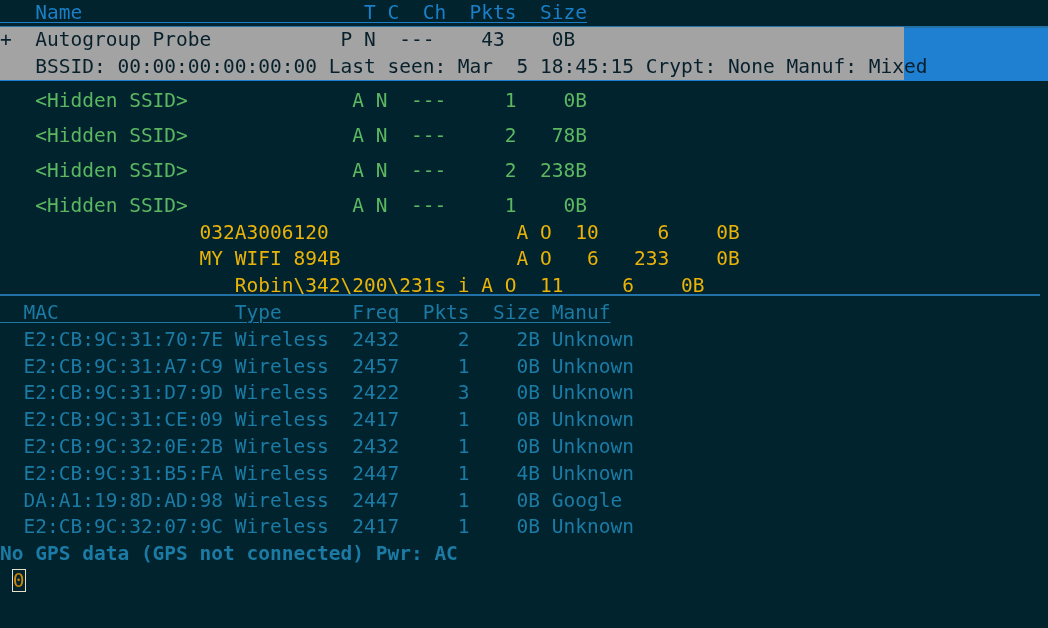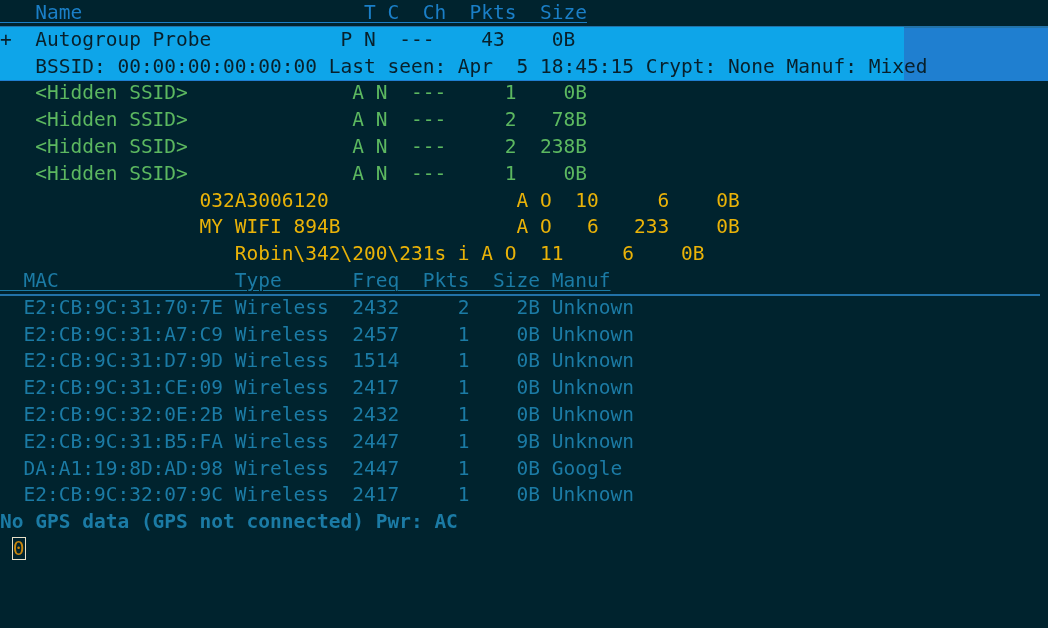--- a/index.html
+++ b/index.html
@@ -44,33 +44,33 @@
   .rule {
     position: absolute;
     left: 0;
     height: 2px;
     background: #2272a8;
   }
   .rule-top  { top: 26px;  width: 1048px; }
   .rule-mac  { top: 294px; width: 1040px; }
 
   .sel {
-    background: #0ea5e9;
+    background: #a3a3a3;
     color: #08202b;
   }
   .sel-block {
     position: absolute;
     left: 0;
     top: 27px;
     width: 1048px;
     height: 53.6px;
     background: #1f7fd0;
   }
 
-  .green  { color: #5cb860; }
+  .green  { color: #5cb860; margin-top: 8px; }
   .amber  { color: #eab308; text-align: center; }
   .teal   { color: #1b7ba5; }
   .tealhd { color: #1b7ba5; text-decoration: underline; text-underline-offset: 3px; text-decoration-thickness: 1px; }
   .status { color: #1b7ba5; font-weight: bold; }
 
   .cursor-char {
     color: #c8860d;
     outline: 1px solid #e8e0c8;
     outline-offset: -1px;
     padding: 0 1px;
@@ -91,38 +91,38 @@
 <div class="screen">
 
   <div class="sel-block"></div>
 
   <div class="layer">
 
     <div class="row hdr">   Name                        T C  Ch  Pkts  Size</div>
 
     <div class="row seltext sel">+  Autogroup Probe           P N  ---    43    0B</div>
 
-    <div class="row seltext sel">   BSSID: 00:00:00:00:00:00 Last seen: Apr  5 18:45:15 Crypt: None Manuf: Mixed</div>
+    <div class="row seltext sel">   BSSID: 00:00:00:00:00:00 Last seen: Mar  5 18:45:15 Crypt: None Manuf: Mixed</div>
 
     <div class="row green">   &lt;Hidden SSID&gt;              A N  ---     1    0B</div>
     <div class="row green">   &lt;Hidden SSID&gt;              A N  ---     2   78B</div>
     <div class="row green">   &lt;Hidden SSID&gt;              A N  ---     2  238B</div>
     <div class="row green">   &lt;Hidden SSID&gt;              A N  ---     1    0B</div>
     <div class="row amber">   032A3006120                A O  10     6    0B</div>
     <div class="row amber">   MY WIFI 894B               A O   6   233    0B</div>
     <div class="row amber">   Robin\342\200\231s i A O  11     6    0B</div>
 
     <div class="row tealhd">  MAC               Type      Freq  Pkts  Size Manuf</div>
 
     <div class="row teal">  E2:CB:9C:31:70:7E Wireless  2432     2    2B Unknown</div>
     <div class="row teal">  E2:CB:9C:31:A7:C9 Wireless  2457     1    0B Unknown</div>
-    <div class="row teal">  E2:CB:9C:31:D7:9D Wireless  1514     1    0B Unknown</div>
+    <div class="row teal">  E2:CB:9C:31:D7:9D Wireless  2422     3    0B Unknown</div>
     <div class="row teal">  E2:CB:9C:31:CE:09 Wireless  2417     1    0B Unknown</div>
     <div class="row teal">  E2:CB:9C:32:0E:2B Wireless  2432     1    0B Unknown</div>
-    <div class="row teal">  E2:CB:9C:31:B5:FA Wireless  2447     1    9B Unknown</div>
+    <div class="row teal">  E2:CB:9C:31:B5:FA Wireless  2447     1    4B Unknown</div>
     <div class="row teal">  DA:A1:19:8D:AD:98 Wireless  2447     1    0B Google</div>
     <div class="row teal">  E2:CB:9C:32:07:9C Wireless  2417     1    0B Unknown</div>
 
     <div class="row status">No GPS data (GPS not connected) Pwr: AC</div>
 
     <div class="row"><span> </span><span class="cursor-char">0</span></div>
 
   </div>
 
   <div class="rule rule-top"></div>

